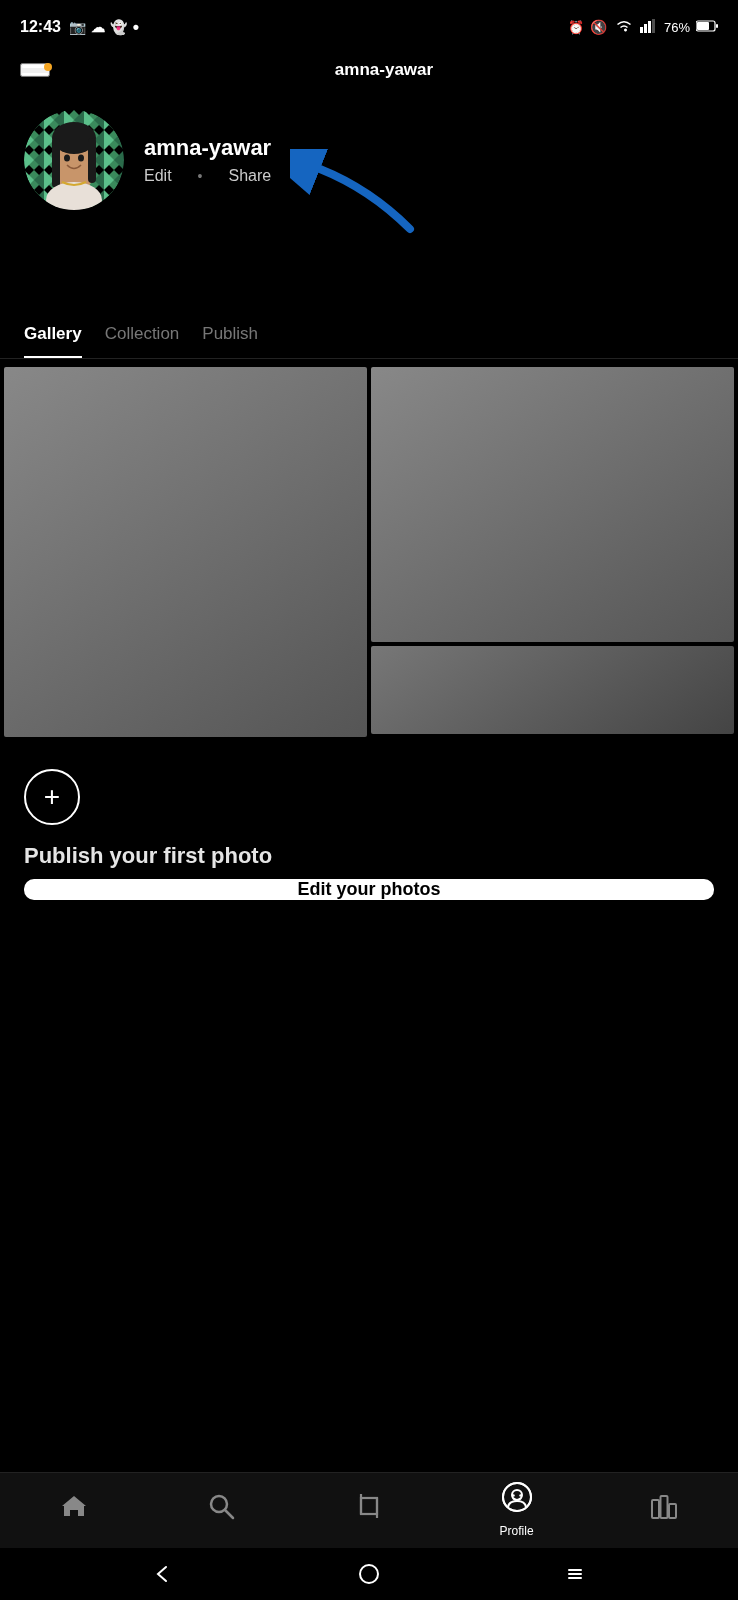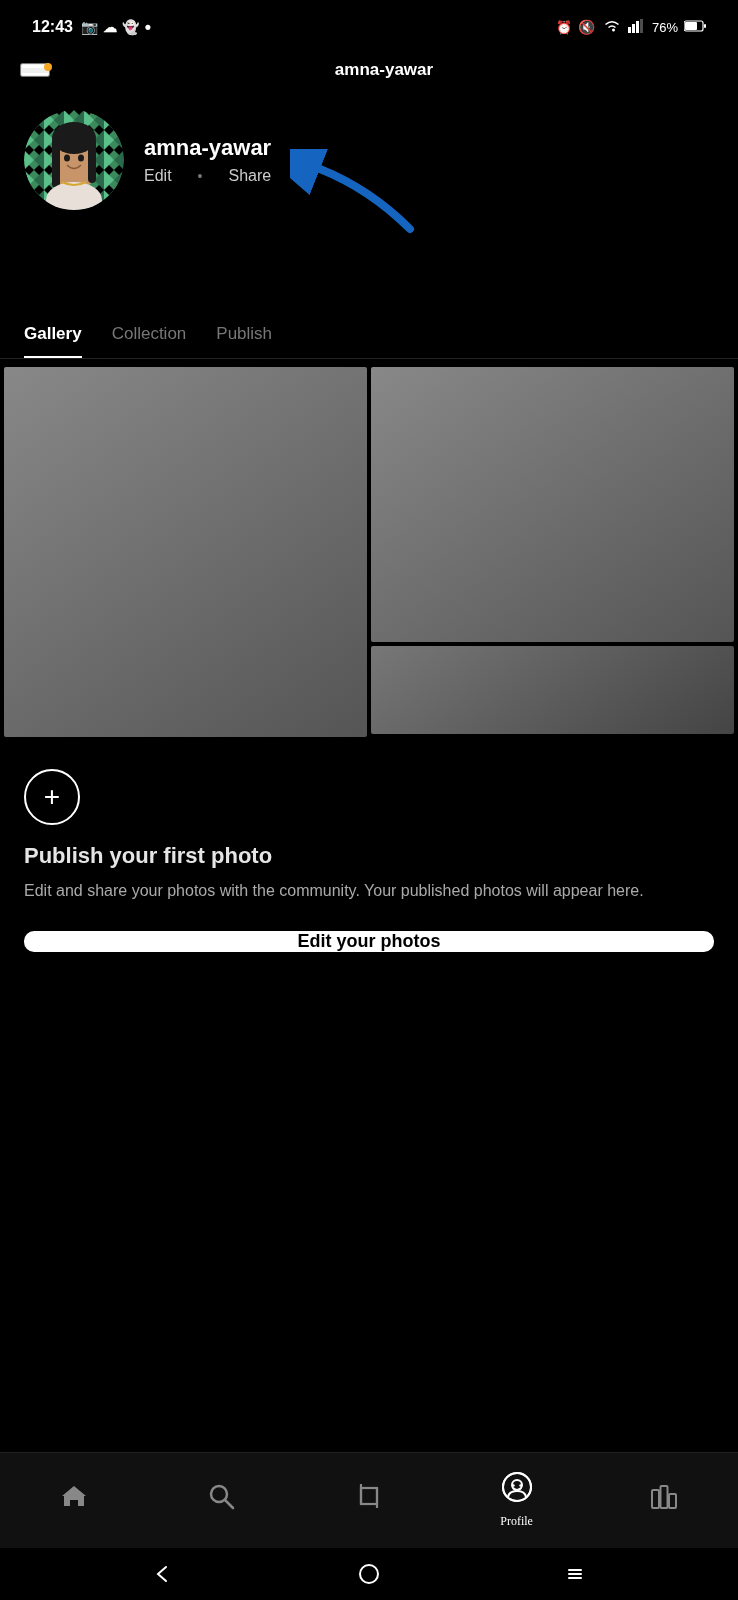--- a/index.html
+++ b/index.html
@@ -12,21 +12,21 @@
       min-height: 1600px;
       position: relative;
       overflow-x: hidden;
     }
 
     
     .status-bar {
       display: flex;
       justify-content: space-between;
       align-items: center;
-      padding: 10px 32px 6px;
+      padding: 10px 20px 6px;
       height: 50px;
     }
     .status-left {
       font-size: 16px;
       font-weight: 600;
       color: #fff;
       display: flex;
       align-items: center;
       gap: 8px;
     }
@@ -118,21 +118,21 @@
       height: 80px;
       margin-left: 20px;
     }
 
     
     .tabs {
       display: flex;
       align-items: center;
       padding: 10px 24px 0;
       border-bottom: 1px solid #222;
-      gap: 30px;
+      gap: 23px;
     }
     .tab {
       font-size: 17px;
       font-weight: 500;
       padding-bottom: 12px;
       cursor: pointer;
       color: #777;
       border-bottom: 2px solid transparent;
     }
     .tab.active {
@@ -219,22 +219,21 @@
       position: fixed;
       bottom: 52px;
       left: 0;
       width: 738px;
       background: #111;
       border-top: 1px solid #222;
       display: flex;
       justify-content: space-around;
       align-items: center;
       padding: 10px 0 12px;
-      height: 96px;
-      font-family: Liberation Serif, serif;
+      height: 76px;
     }
     .nav-item {
       display: flex;
       flex-direction: column;
       align-items: center;
       gap: 4px;
       cursor: pointer;
       min-width: 80px;
     }
     .nav-item-icon {
@@ -409,21 +408,20 @@
     <div class="gallery-cell-top"></div>
     <div class="gallery-cell-bottom"></div>
   </div>
 </div>
 
 <div class="publish-section">
   <button class="add-circle-btn">
     <span class="plus-icon">+</span>
   </button>
   <div class="publish-title">Publish your first photo</div>
-  <div class="publish-desc">Edit and share your photos with the community. Your published photos will appear here.</div>
   <button class="edit-photos-btn">Edit your photos</button>
 </div>
 
 <div class="bottom-nav">
   <div class="nav-item">
     <span class="nav-item-icon">
       <svg width="28" height="28" viewBox="0 0 28 28">
         <path d="M14 4 L26 14 L24 14 L24 24 L18 24 L18 18 L10 18 L10 24 L4 24 L4 14 L2 14 Z" fill="#888" stroke="none"></path>
       </svg>
     </span>

